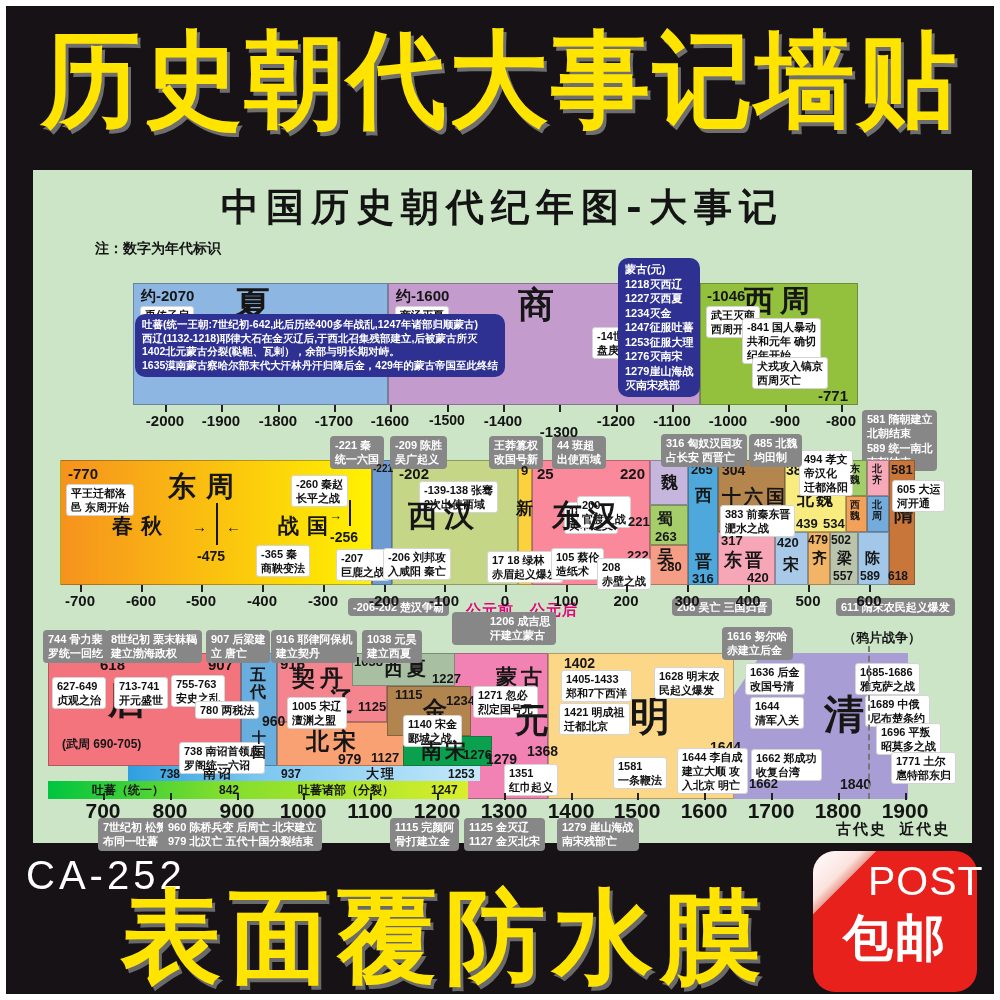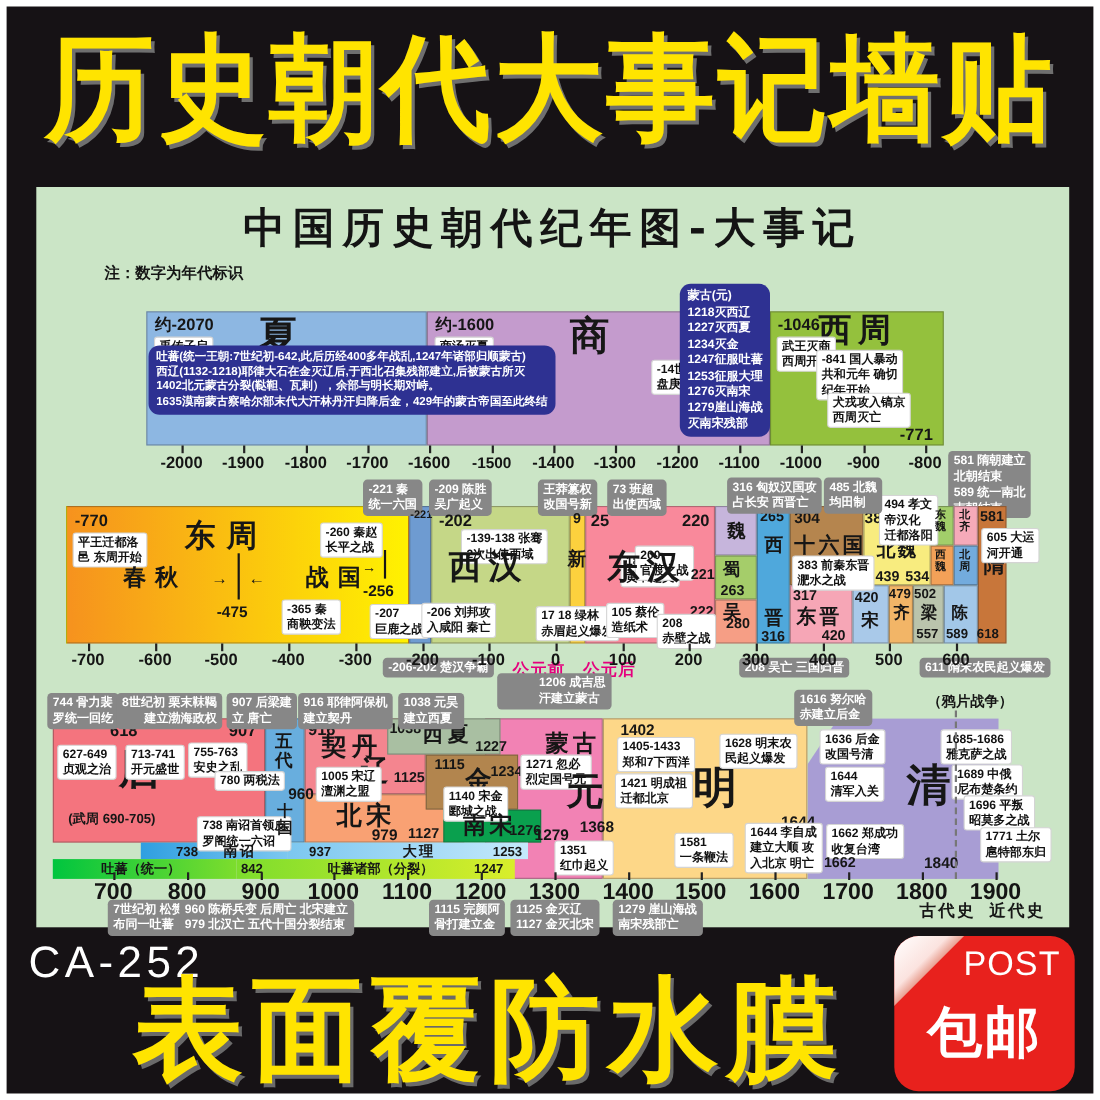--- a/index.html
+++ b/index.html
@@ -30,21 +30,21 @@
   .axl{color:#141414;font-weight:700;transform:translateX(-50%);white-space:nowrap;line-height:1;}
   .vline{width:2px;background:#161616;}
   .dash{width:0;border-left:2px dashed #777;}
   #footer-sku{left:26px;top:853px;font-size:40px;color:#ffffff;font-weight:500;letter-spacing:4px;}
   #footer-slogan{left:80px;top:884px;width:730px;text-align:center;font-size:100px;font-weight:900;
       color:#ffe400;letter-spacing:8px;line-height:1.05;transform:scaleY(1.02);
       text-shadow:3px 4px 0 #6a6a6a;white-space:nowrap;}
   #post-badge{left:813px;top:851px;width:164px;height:141px;background:#e8211d;border-radius:22px;}
   #badge-curl{left:813px;top:851px;width:64px;height:64px;border-top-left-radius:22px;
       background:linear-gradient(135deg,#ffffff 0%,#fbe3df 38%,#e9a294 49%,rgba(0,0,0,0) 50%);}
-  #badge-post{left:868px;top:858px;width:104px;text-align:center;font-size:31px;color:#fff;letter-spacing:1px;}
+  #badge-post{left:868px;top:858px;width:104px;text-align:center;font-size:41px;color:#fff;letter-spacing:1px;}
   #badge-baoyou{left:813px;top:905px;width:164px;text-align:center;font-size:50px;font-weight:700;color:#fff;letter-spacing:2px;}
 </style>
 </head>
 <body>
 
 <div id="canvas">
   <div id="banner-title" class="abs">历史朝代大事记墙贴</div>
 
   <div id="panel" class="abs">
     <div id="chart-title" class="abs">中国历史朝代纪年图-大事记</div>
@@ -144,21 +144,21 @@
       <div class="el blb" style="left: 408px; top: 500px; font-size: 30px; letter-spacing: 6px;">西汉</div>
       <div class="el wb" style="left: 383px; top: 548px;">-206 刘邦攻
 入咸阳 秦亡</div>
       <div class="el gb" style="left: 489px; top: 436px;">王莽篡权
 改国号新</div>
       <div class="el num" style="left: 521px; top: 464px;">9</div>
       <div class="el blb" style="left: 516px; top: 500px; font-size: 17px;">新</div>
       <div class="el num" style="left: 519px; top: 567px; font-size: 12px;">23</div>
       <div class="el wb" style="left: 487px; top: 551px;">17 18 绿林
 赤眉起义爆发</div>
-      <div class="el gb" style="left: 552px; top: 436px;">73 班超
+      <div class="el gb" style="left: 552px; top: 436px;">44 班超
 出使西域</div>
       <div class="el num" style="left: 537px; top: 466px; font-size: 15px;">25</div>
       <div class="el num" style="left: 620px; top: 466px; font-size: 15px;">220</div>
       <div class="el wb" style="left: 564px; top: 474px; margin-top: 28px;">184 张角
 黄巾起义</div>
       <div class="el wb" style="left: 577px; top: 496px;">200
 官渡之战</div>
       <div class="el blb" style="left: 552px; top: 500px; font-size: 30px; letter-spacing: 6px;">东汉</div>
       <div class="el wb" style="left: 551px; top: 548px;">105 蔡伦
 造纸术</div>
@@ -316,21 +316,21 @@
       <div class="el wb" style="left: 876px; top: 723px;">1696 平叛
 昭莫多之战</div>
       <div class="el wb" style="left: 891px; top: 752px;">1771 土尔
 扈特部东归</div>
       <div class="el num" style="left: 840px; top: 777px; font-size: 14px;">1840</div>
       <div class="el dash" style="left: 868px; top: 646px; height: 153px;"></div>
       <div class="el txt" style="left: 843px; top: 630px; font-size: 13px; font-weight: 700;">（鸦片战争）</div>
       <div class="el txt" style="left: 836px; top: 820px; font-size: 15px; font-weight: 700; letter-spacing: 2px;">古代史  近代史</div>
       <div class="el gb" style="left: 43px; top: 630px;">744 骨力裴
 罗统一回纥</div>
-      <div class="el gb" style="left: 106px; top: 630px; text-align: right;">8世纪初 栗末靺鞨
+      <div class="el gb" style="left: 106px; top: 630px;">8世纪初 栗末靺鞨
 建立渤海政权</div>
       <div class="el gb" style="left: 206px; top: 630px;">907 后梁建
 立 唐亡</div>
       <div class="el gb" style="left: 271px; top: 630px;">916 耶律阿保机
 建立契丹</div>
       <div class="el gb" style="left: 362px; top: 630px;">1038 元昊
 建立西夏</div>
       <div class="el gb" style="left: 452px; top: 612px; padding-left: 38px;">1206 成吉思
 汗建立蒙古</div>
       <div class="el gb" style="left: 722px; top: 627px;">1616 努尔哈
@@ -353,21 +353,21 @@
       <div class="el axl" style="left: 278px; top: 413px; font-size: 15px;">-1800</div>
       <div class="el tick" style="left: 334px; top: 405px; height: 7px;"></div>
       <div class="el axl" style="left: 334px; top: 413px; font-size: 15px;">-1700</div>
       <div class="el tick" style="left: 390px; top: 405px; height: 7px;"></div>
       <div class="el axl" style="left: 390px; top: 413px; font-size: 15px;">-1600</div>
       <div class="el tick" style="left: 447px; top: 405px; height: 7px;"></div>
       <div class="el axl" style="left: 447px; top: 413px; font-size: 14px;">-1500</div>
       <div class="el tick" style="left: 503px; top: 405px; height: 7px;"></div>
       <div class="el axl" style="left: 503px; top: 413px; font-size: 15px;">-1400</div>
       <div class="el tick" style="left: 559px; top: 405px; height: 7px;"></div>
-      <div class="el axl" style="left: 559px; top: 413px; font-size: 15px; text-align: center;">-1300</div>
+      <div class="el axl" style="left: 559px; top: 424px; font-size: 15px; text-align: center;">-1300</div>
       <div class="el tick" style="left: 616px; top: 405px; height: 7px;"></div>
       <div class="el axl" style="left: 616px; top: 413px; font-size: 15px;">-1200</div>
       <div class="el tick" style="left: 672px; top: 405px; height: 7px;"></div>
       <div class="el axl" style="left: 672px; top: 413px; font-size: 15px;">-1100</div>
       <div class="el tick" style="left: 728px; top: 405px; height: 7px;"></div>
       <div class="el axl" style="left: 728px; top: 413px; font-size: 15px;">-1000</div>
       <div class="el tick" style="left: 785px; top: 405px; height: 7px;"></div>
       <div class="el axl" style="left: 785px; top: 413px; font-size: 15px;">-900</div>
       <div class="el tick" style="left: 841px; top: 405px; height: 7px;"></div>
       <div class="el axl" style="left: 841px; top: 413px; font-size: 15px;">-800</div>

